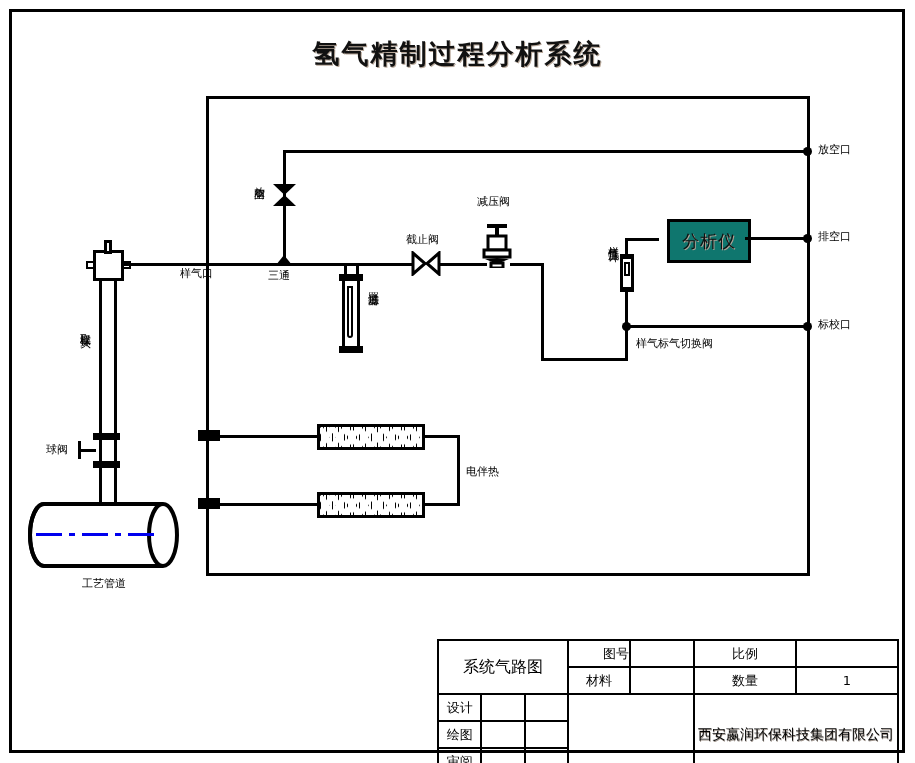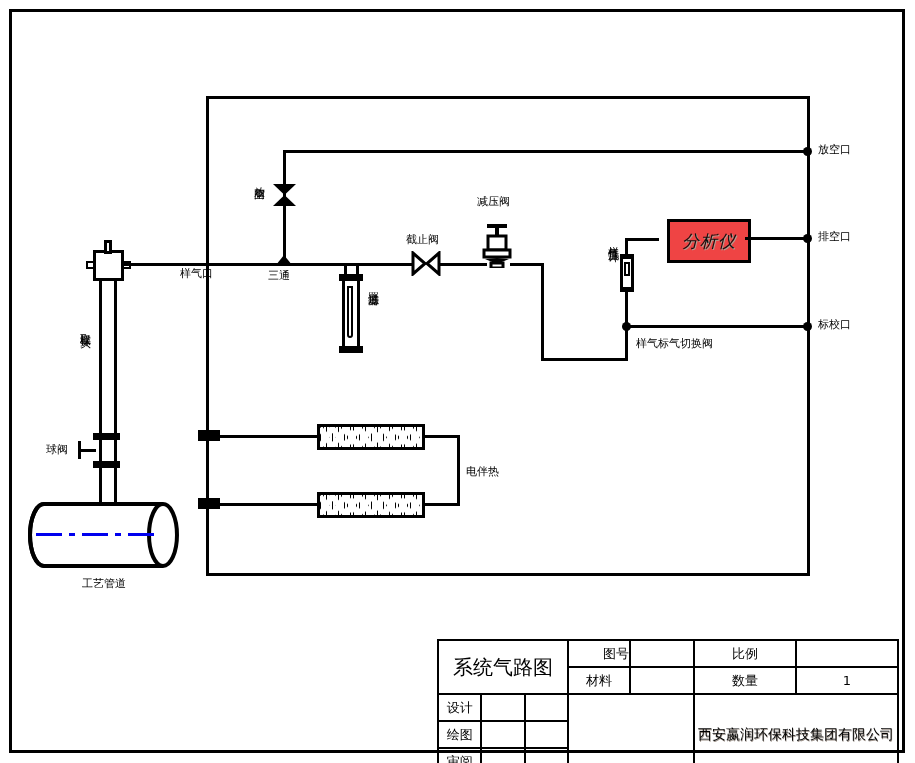--- a/index.html
+++ b/index.html
@@ -64,49 +64,48 @@
     border-radius: 50%;
     background: #000000;
   }
   .flange {
     position: absolute;
     background: #000000;
   }
   #analyzer-box {
     position: absolute;
     border: 3px solid #000000;
-    background: #ef4444;
+    background: #0f766e;
     display: flex;
     align-items: center;
     justify-content: center;
     font-size: 17px;
     color: #111111;
     text-shadow: 1px 1px 0 #b0a094;
     letter-spacing: 1px;
-    font-style: italic;
   }
   
   #title-block {
     position: absolute;
     left: 437px;
     top: 639px;
     width: 462px;
     border-collapse: collapse;
     table-layout: fixed;
     font-size: 13px;
   }
   #title-block td {
     border: 2px solid #000000;
     text-align: center;
     vertical-align: middle;
     height: 25px;
     padding: 0;
     color: #000000;
   }
-  #title-block td.name-cell { font-size: 20px; }
+  #title-block td.name-cell { font-size: 16px; }
   #title-block td.company-cell {
     font-size: 14px;
     text-shadow: 0.5px 0.5px 0 #9a8f86;
   }
   
   #process-pipe { position: absolute; left: 26px; top: 500px; width: 155px; height: 72px; }
   #pipe-center-line {
     position: absolute;
     left: 36px;
     top: 533px;
@@ -221,20 +220,21 @@
     box-sizing: border-box;
   }
 </style>
 </head>
 <body>
 
 <div id="root">
 
   <div id="drawing-frame"></div>
 
+  <div id="diagram-title">氢气精制过程分析系统</div>
 
   <div class="ln h" style="left:206px; top:96px;  width:604px;"></div>
   <div class="ln v" style="left:206px; top:96px;  height:480px;"></div>
   <div class="ln h" style="left:206px; top:573px; width:604px;"></div>
   <div class="ln v" style="left:807px; top:96px;  height:480px;"></div>
 
   <div id="probe-head"></div>
   <div id="probe-stub"></div>
   <div class="probe-port" style="left:86px; top:261px;"></div>
   <div class="probe-port" style="left:122px; top:261px;"></div>

